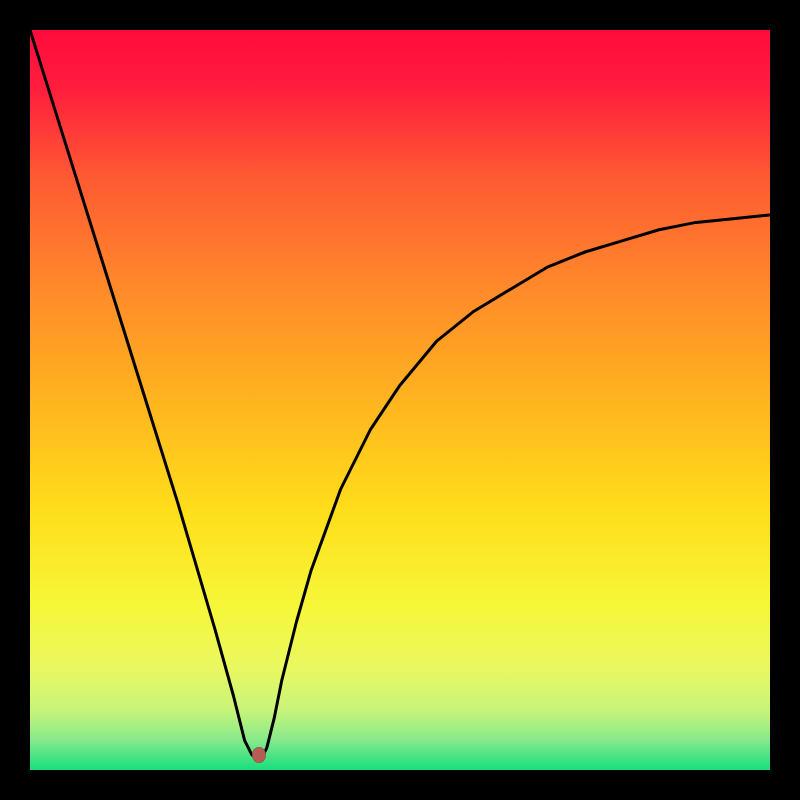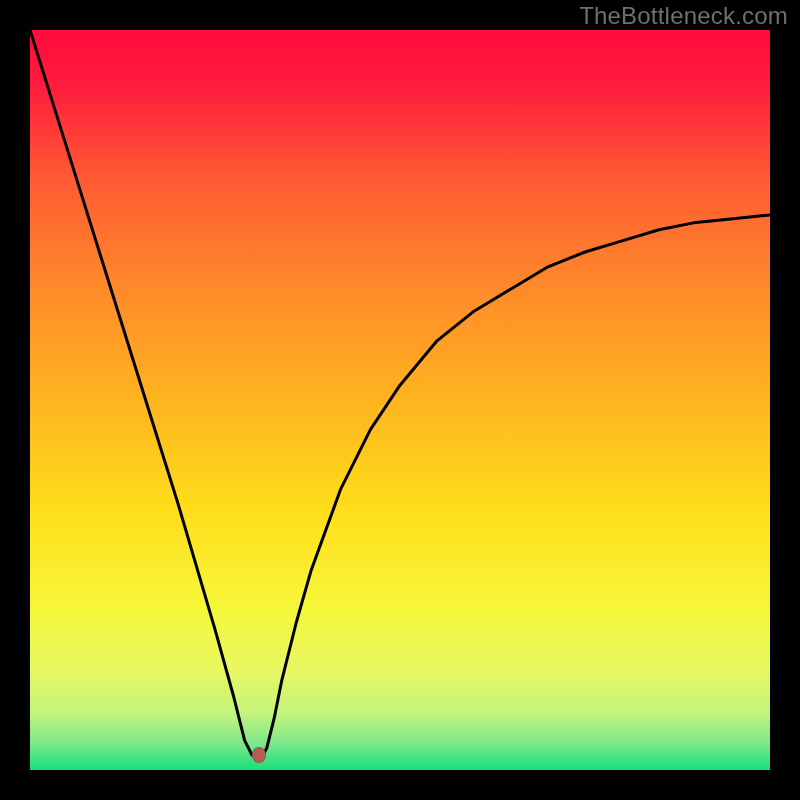--- a/index.html
+++ b/index.html
@@ -46,21 +46,20 @@
     border-radius: 50%;
     background: #b35d55;
     transform: translate(-50%, -50%);
     box-shadow: 0 0 0 0.5px rgba(0,0,0,0.2) inset;
   }
 </style>
 </head>
 <body>
 
 <div class="outer">
-  <div class="watermark">TheBottleneck.com</div>
 
   <div class="plot">
     <svg viewBox="0 0 740 740">
       <defs>
         <linearGradient id="bgGrad" x1="0" y1="0" x2="0" y2="1">
           <stop offset="0%" stop-color="#ff0b3c"></stop>
           <stop offset="8%" stop-color="#ff1e3d"></stop>
           <stop offset="20%" stop-color="#ff5a33"></stop>
           <stop offset="35%" stop-color="#ff8a2a"></stop>
           <stop offset="50%" stop-color="#ffb41f"></stop>

